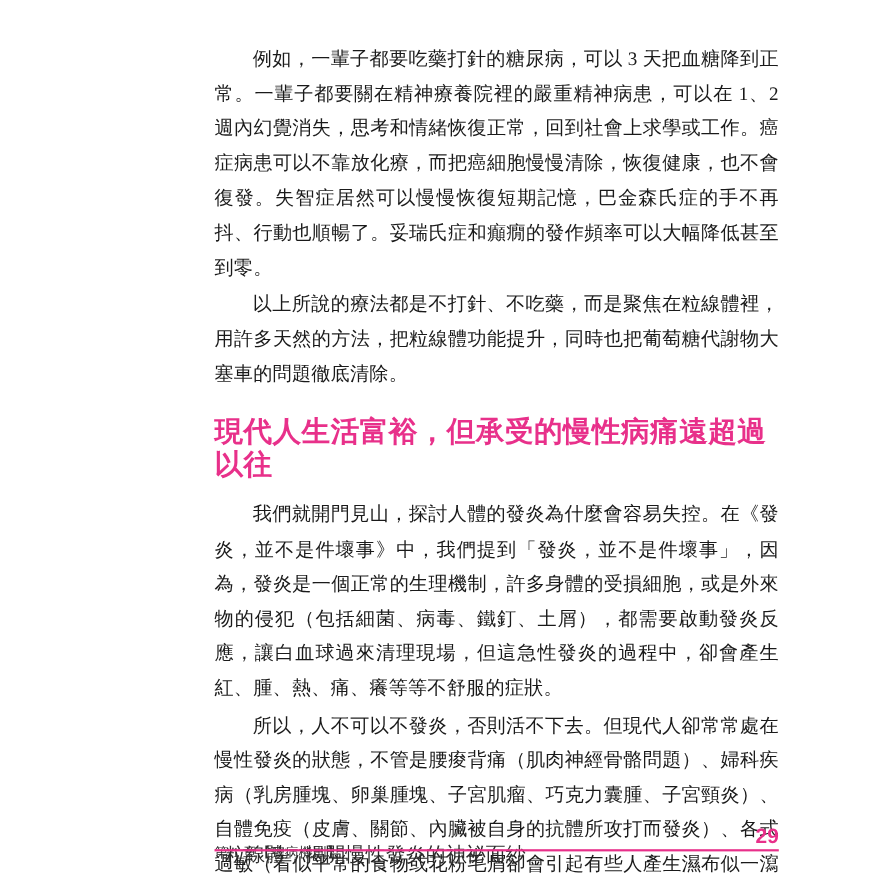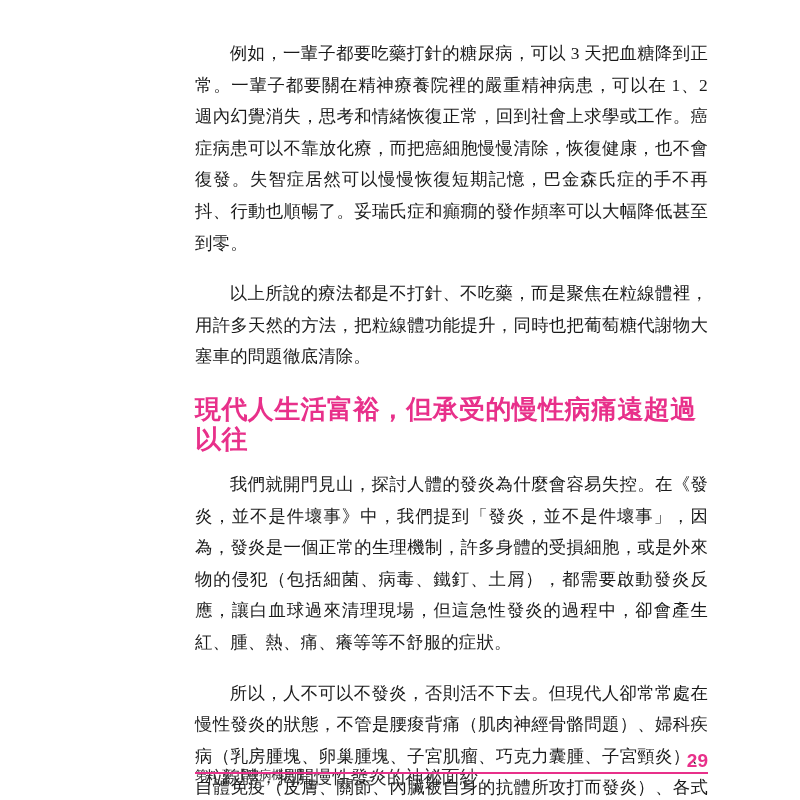--- a/index.html
+++ b/index.html
@@ -29,21 +29,21 @@
     line-height: 31.6px;
     text-align: justify;
     text-justify: inter-ideograph;
     margin: 0 0 0 0;
     letter-spacing: 0.2px;
   }
   .para.indent {
     text-indent: 2em;
   }
   .para + .para {
-    margin-top: 19px;
+    margin-top: 2px;
   }
   .gap-after {
     margin-bottom: 16px;
   }
   .heading {
     color: #e8308a;
     font-size: 26px;
     font-weight: bold;
     line-height: 30px;
     margin: 22px 0 14px 0;

